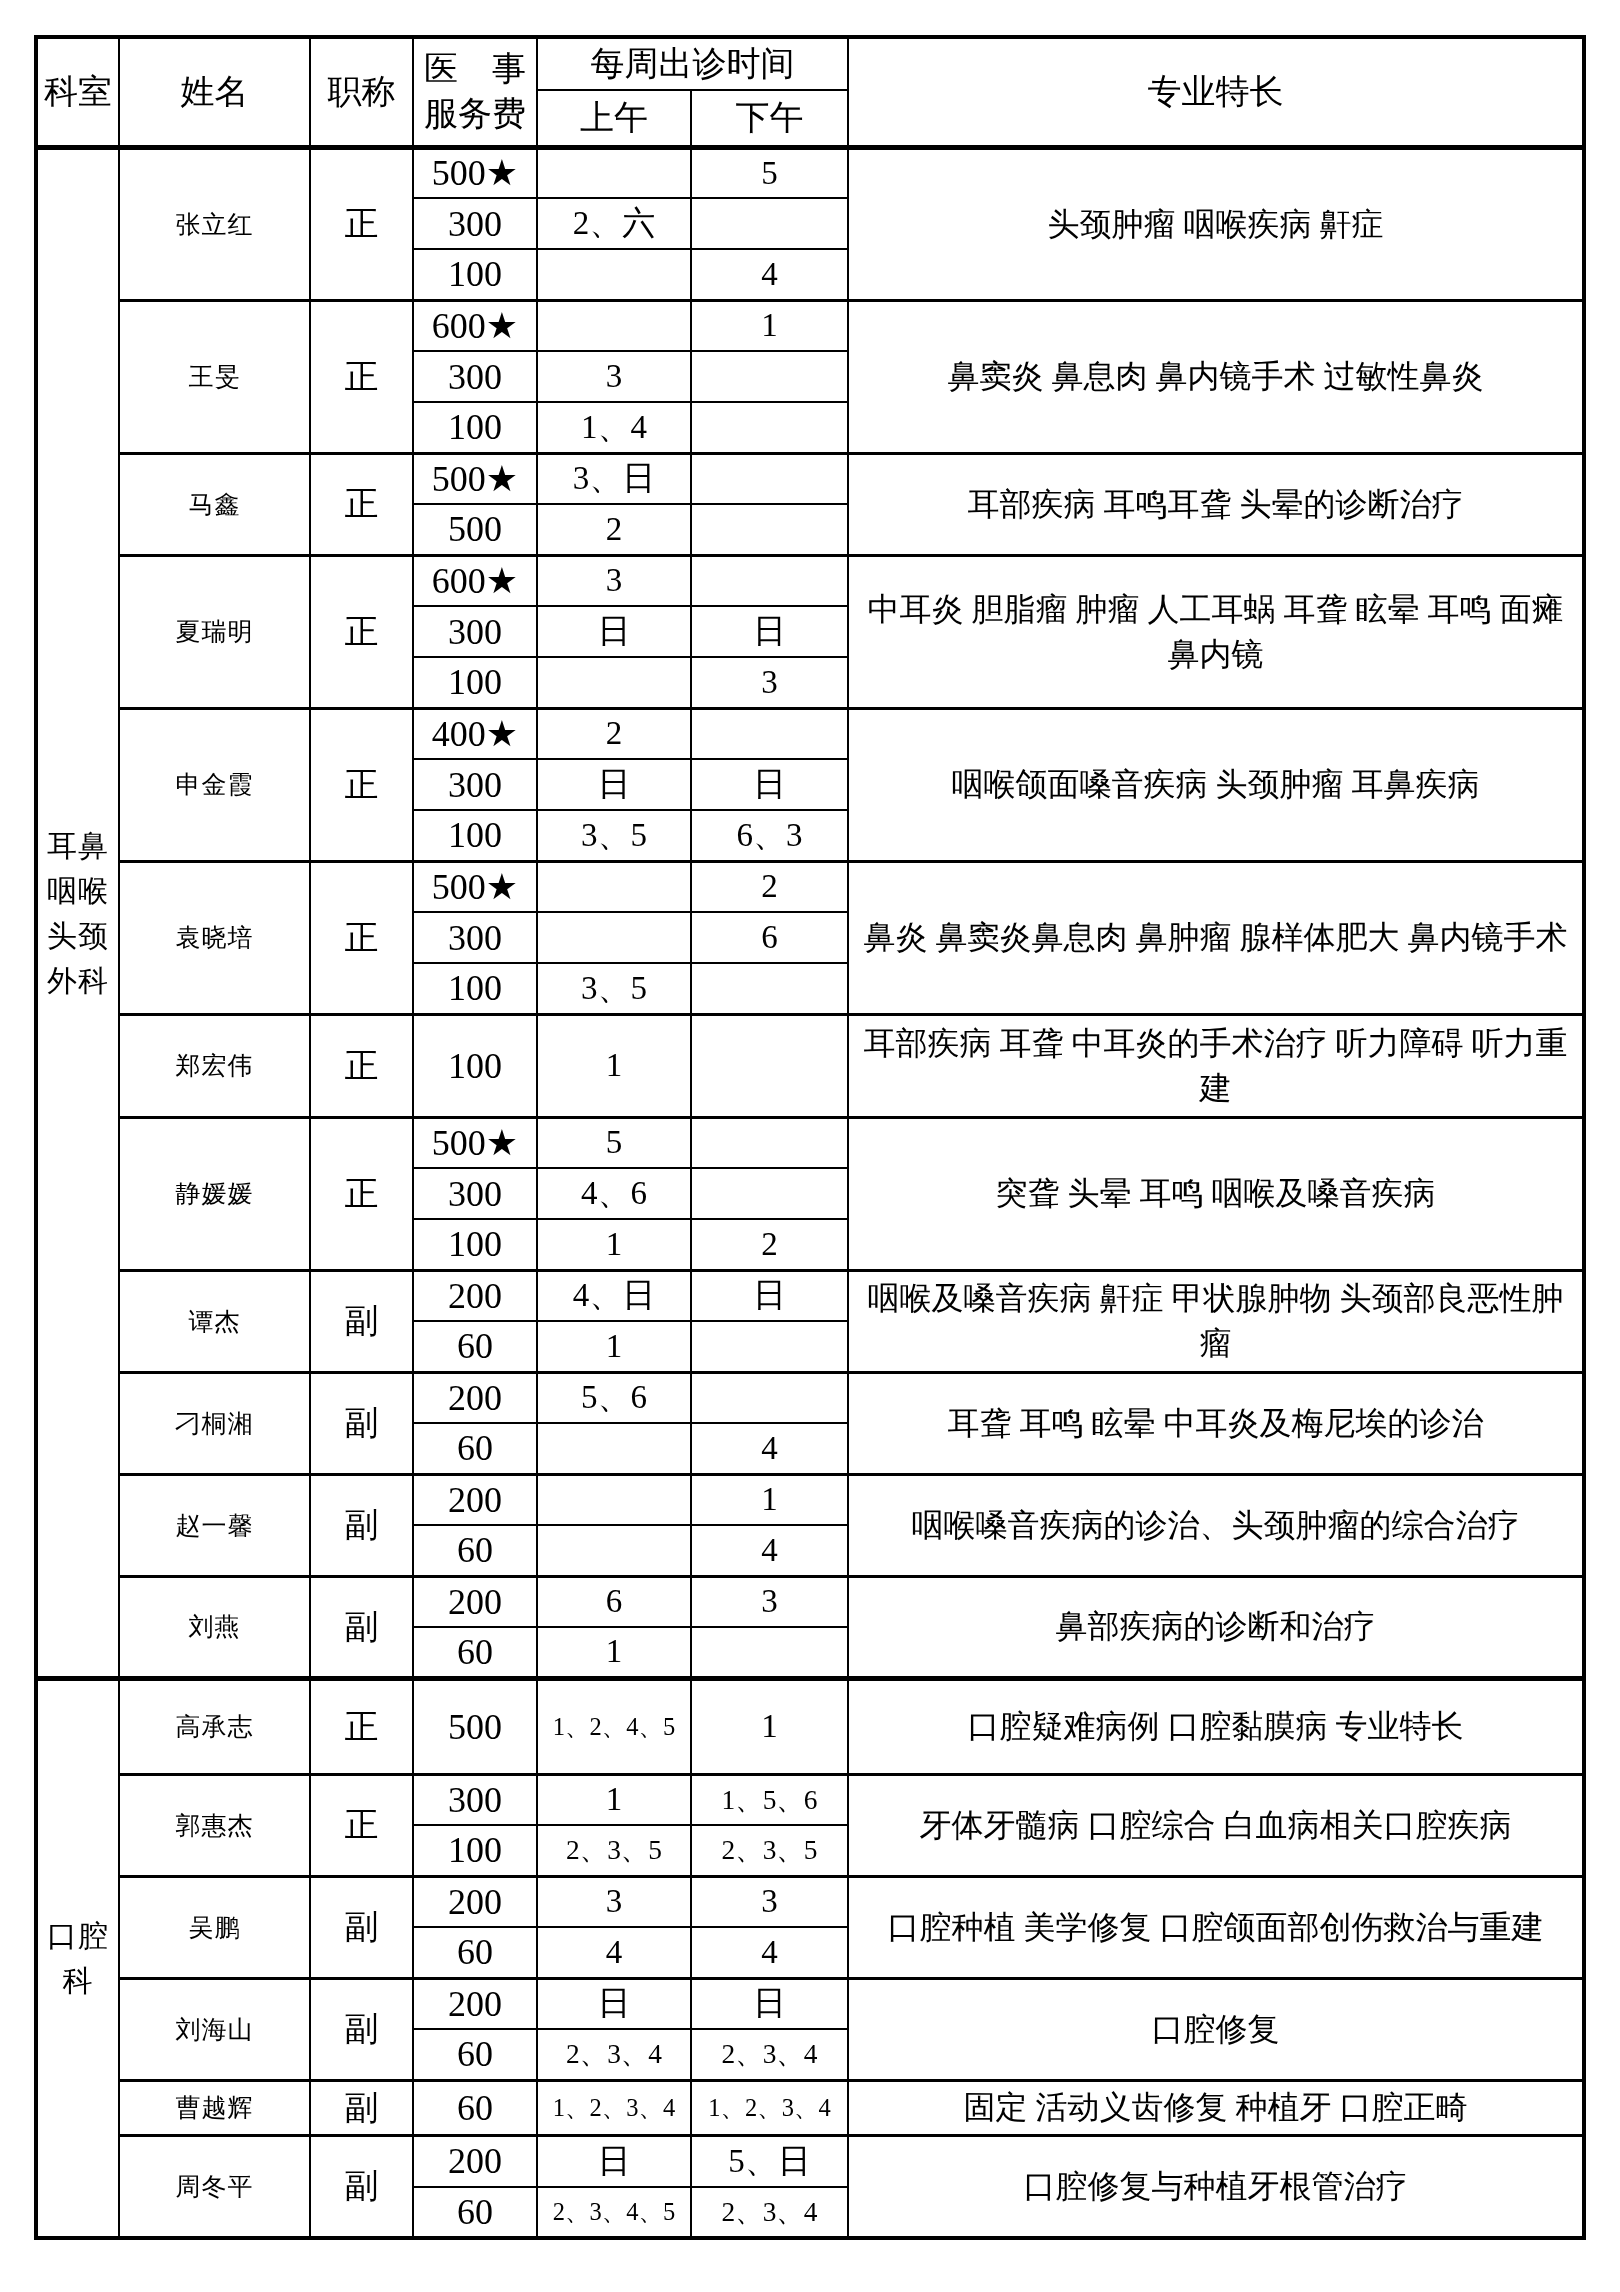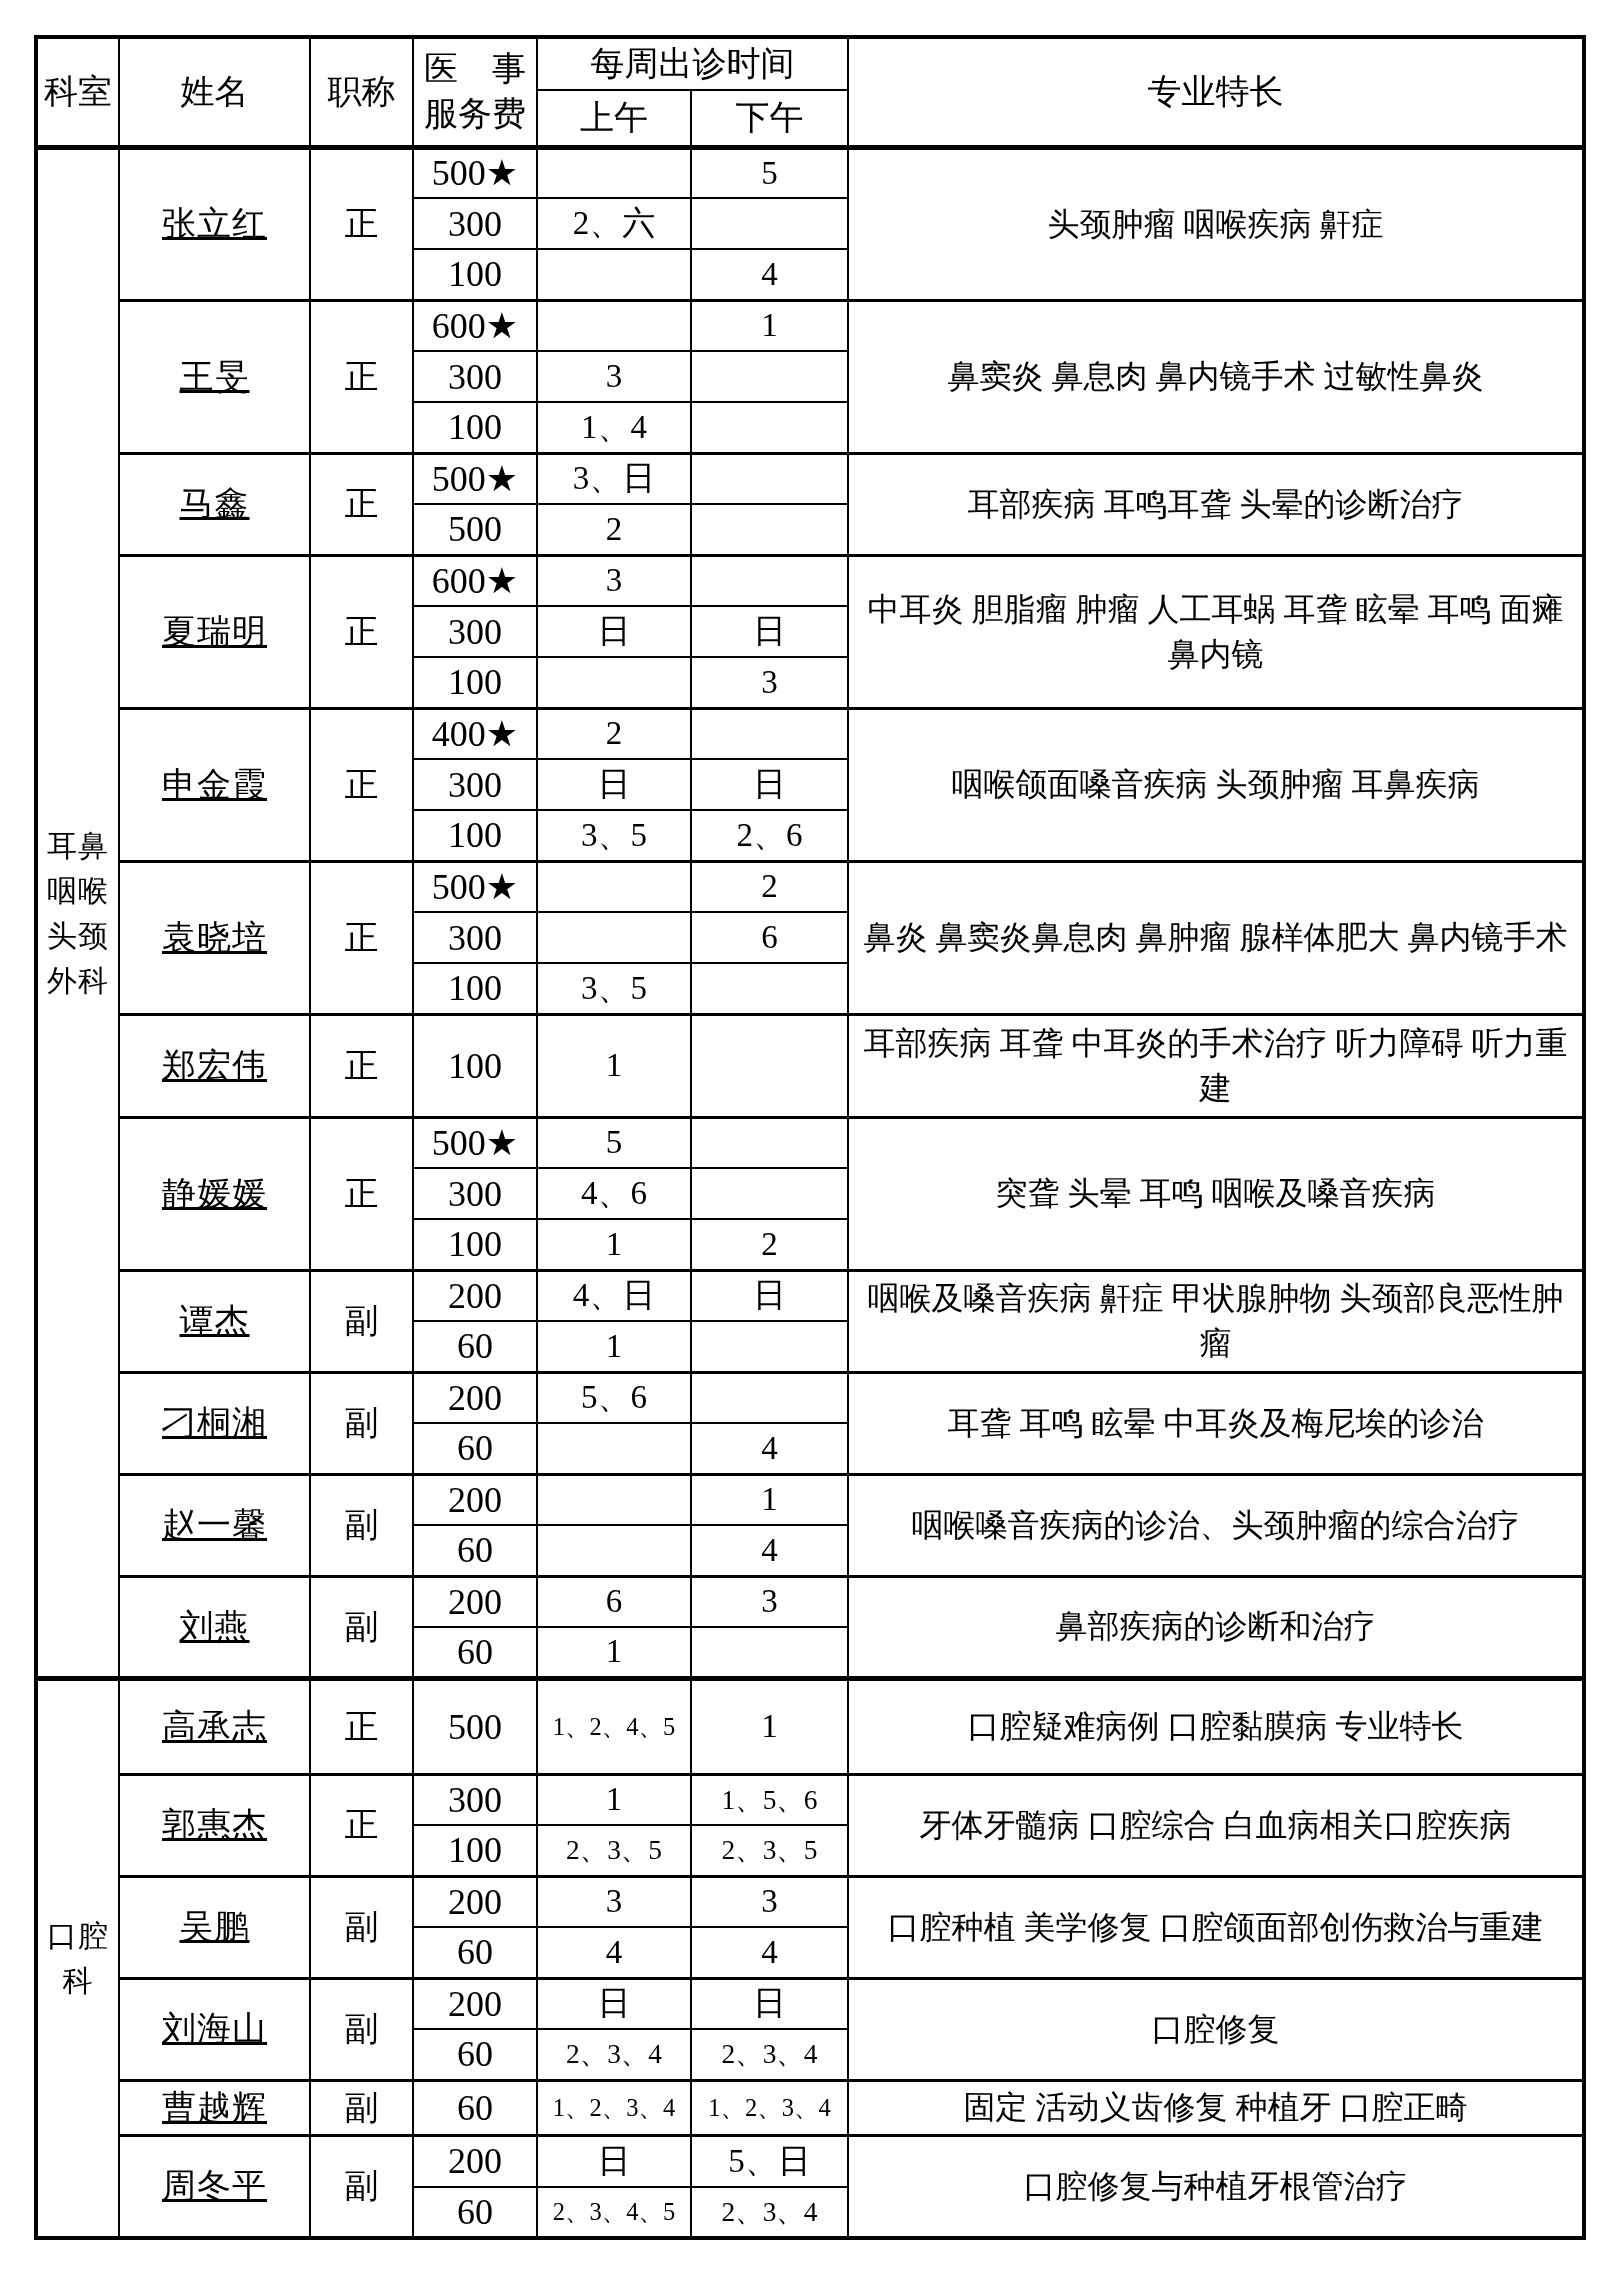--- a/index.html
+++ b/index.html
@@ -23,21 +23,21 @@
     font-weight: normal;
     overflow: hidden;
   }
   thead th { font-size: 34px; }
   thead tr.h1 { height: 53px; }
   thead tr.h2 { height: 57px; }
   .feehdr div { line-height: 1.32; }
   tr.doc-start > td { border-top-width: 3.9px; }
   tr.dept-start > td { border-top-width: 5.9px; }
   td.dept { font-size: 30px; line-height: 1.5; letter-spacing: 1px; }
-  td.name { font-size: 34px; letter-spacing: 1px; text-decoration: underline; }
+  td.name { font-size: 25px; letter-spacing: 1px; }
   td.title { font-size: 34px; }
   td.fee { font-size: 36px; }
   td.sch { font-size: 33px; }
   td.sch.sm { font-size: 27.4px; }
   td.sch.xs { font-size: 24.5px; }
   td.spec {
     text-align: center;
     font-size: 32px;
     line-height: 1.4;
     padding: 3.9px 9.8px;
@@ -157,21 +157,21 @@
           <td class="spec" rowspan="3">咽喉颌面嗓音疾病 头颈肿瘤 耳鼻疾病</td>
         </tr>
         <tr style="height: 51px;">
           <td class="fee">300</td>
           <td class="sch">日</td>
           <td class="sch">日</td>
         </tr>
         <tr style="height: 51px;">
           <td class="fee">100</td>
           <td class="sch">3、5</td>
-          <td class="sch">2、6</td>
+          <td class="sch">6、3</td>
         </tr>
         <tr class="doc-start" style="height: 51px;">
           <td class="name" rowspan="3">袁晓培</td>
           <td class="title" rowspan="3">正</td>
           <td class="fee">500★</td>
           <td class="sch"></td>
           <td class="sch">2</td>
           <td class="spec" rowspan="3">鼻炎 鼻窦炎鼻息肉 鼻肿瘤 腺样体肥大 鼻内镜手术</td>
         </tr>
         <tr style="height: 51px;">

